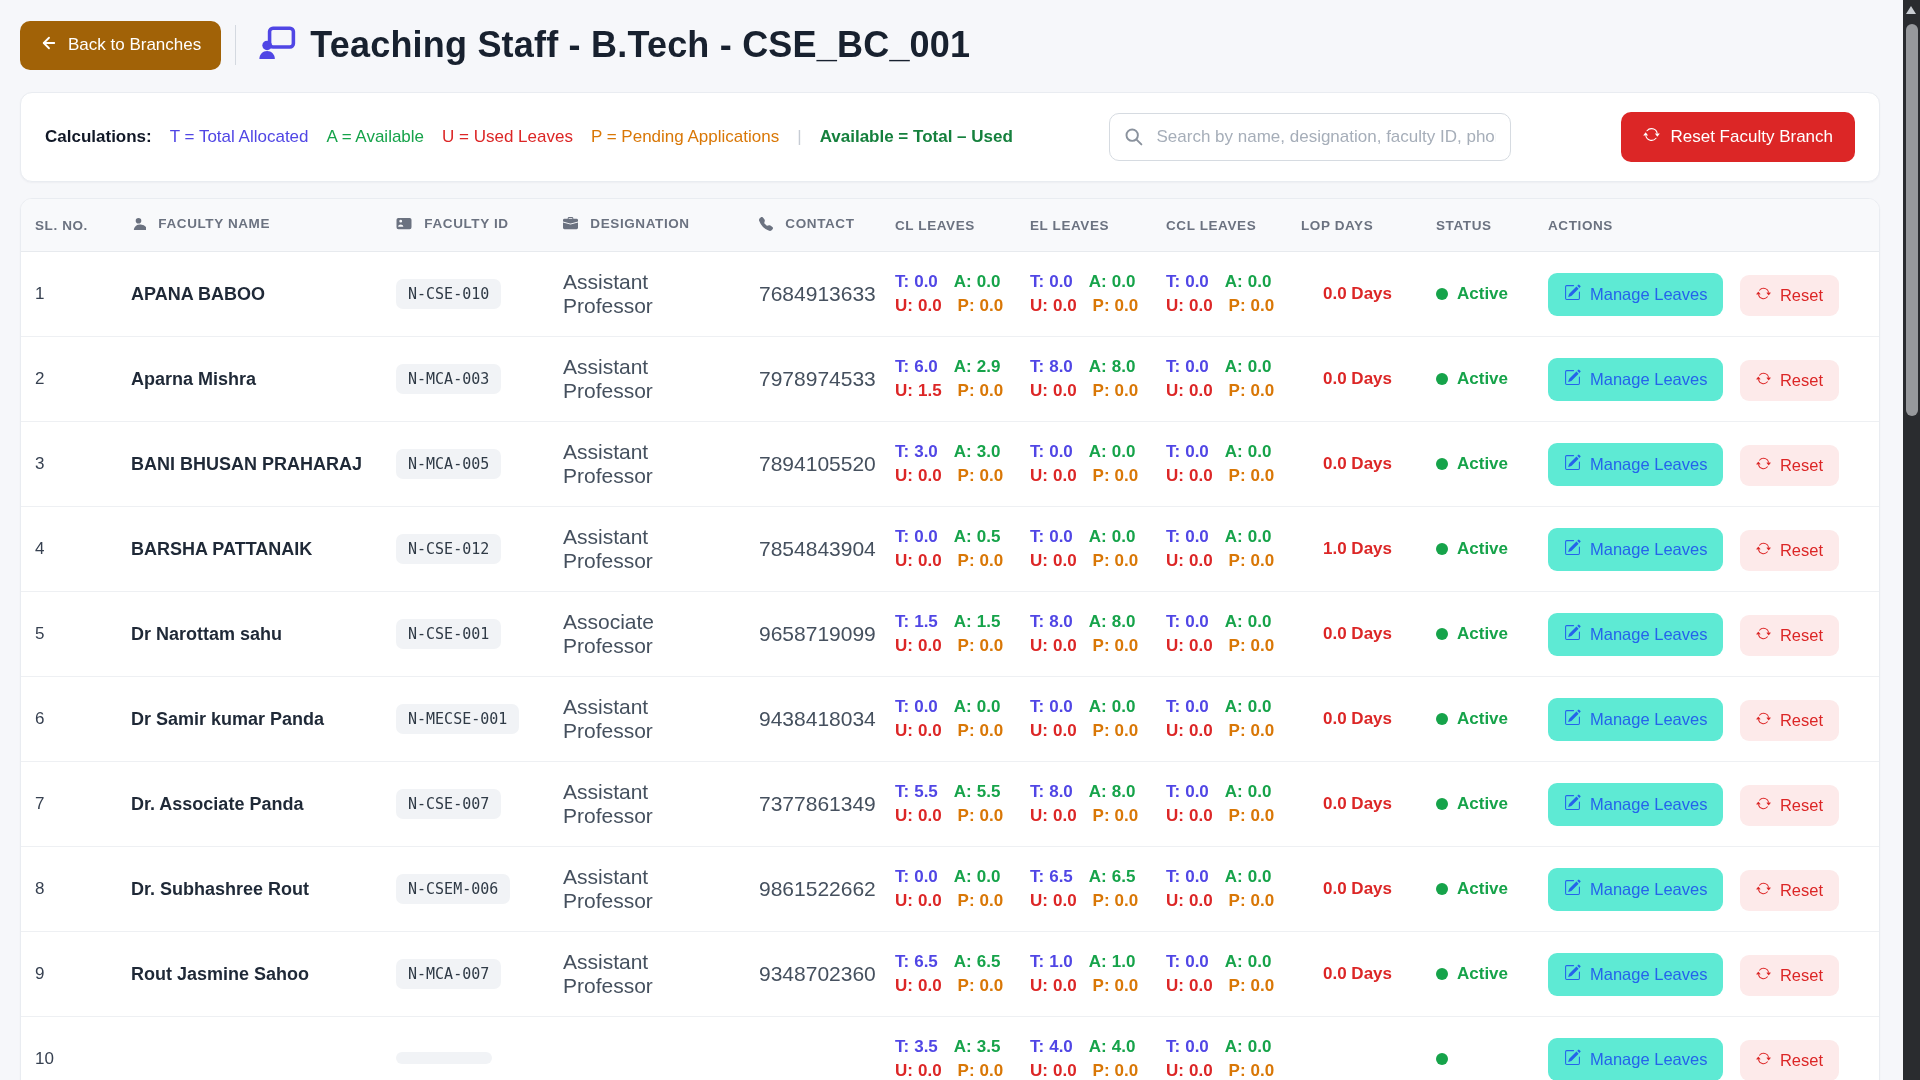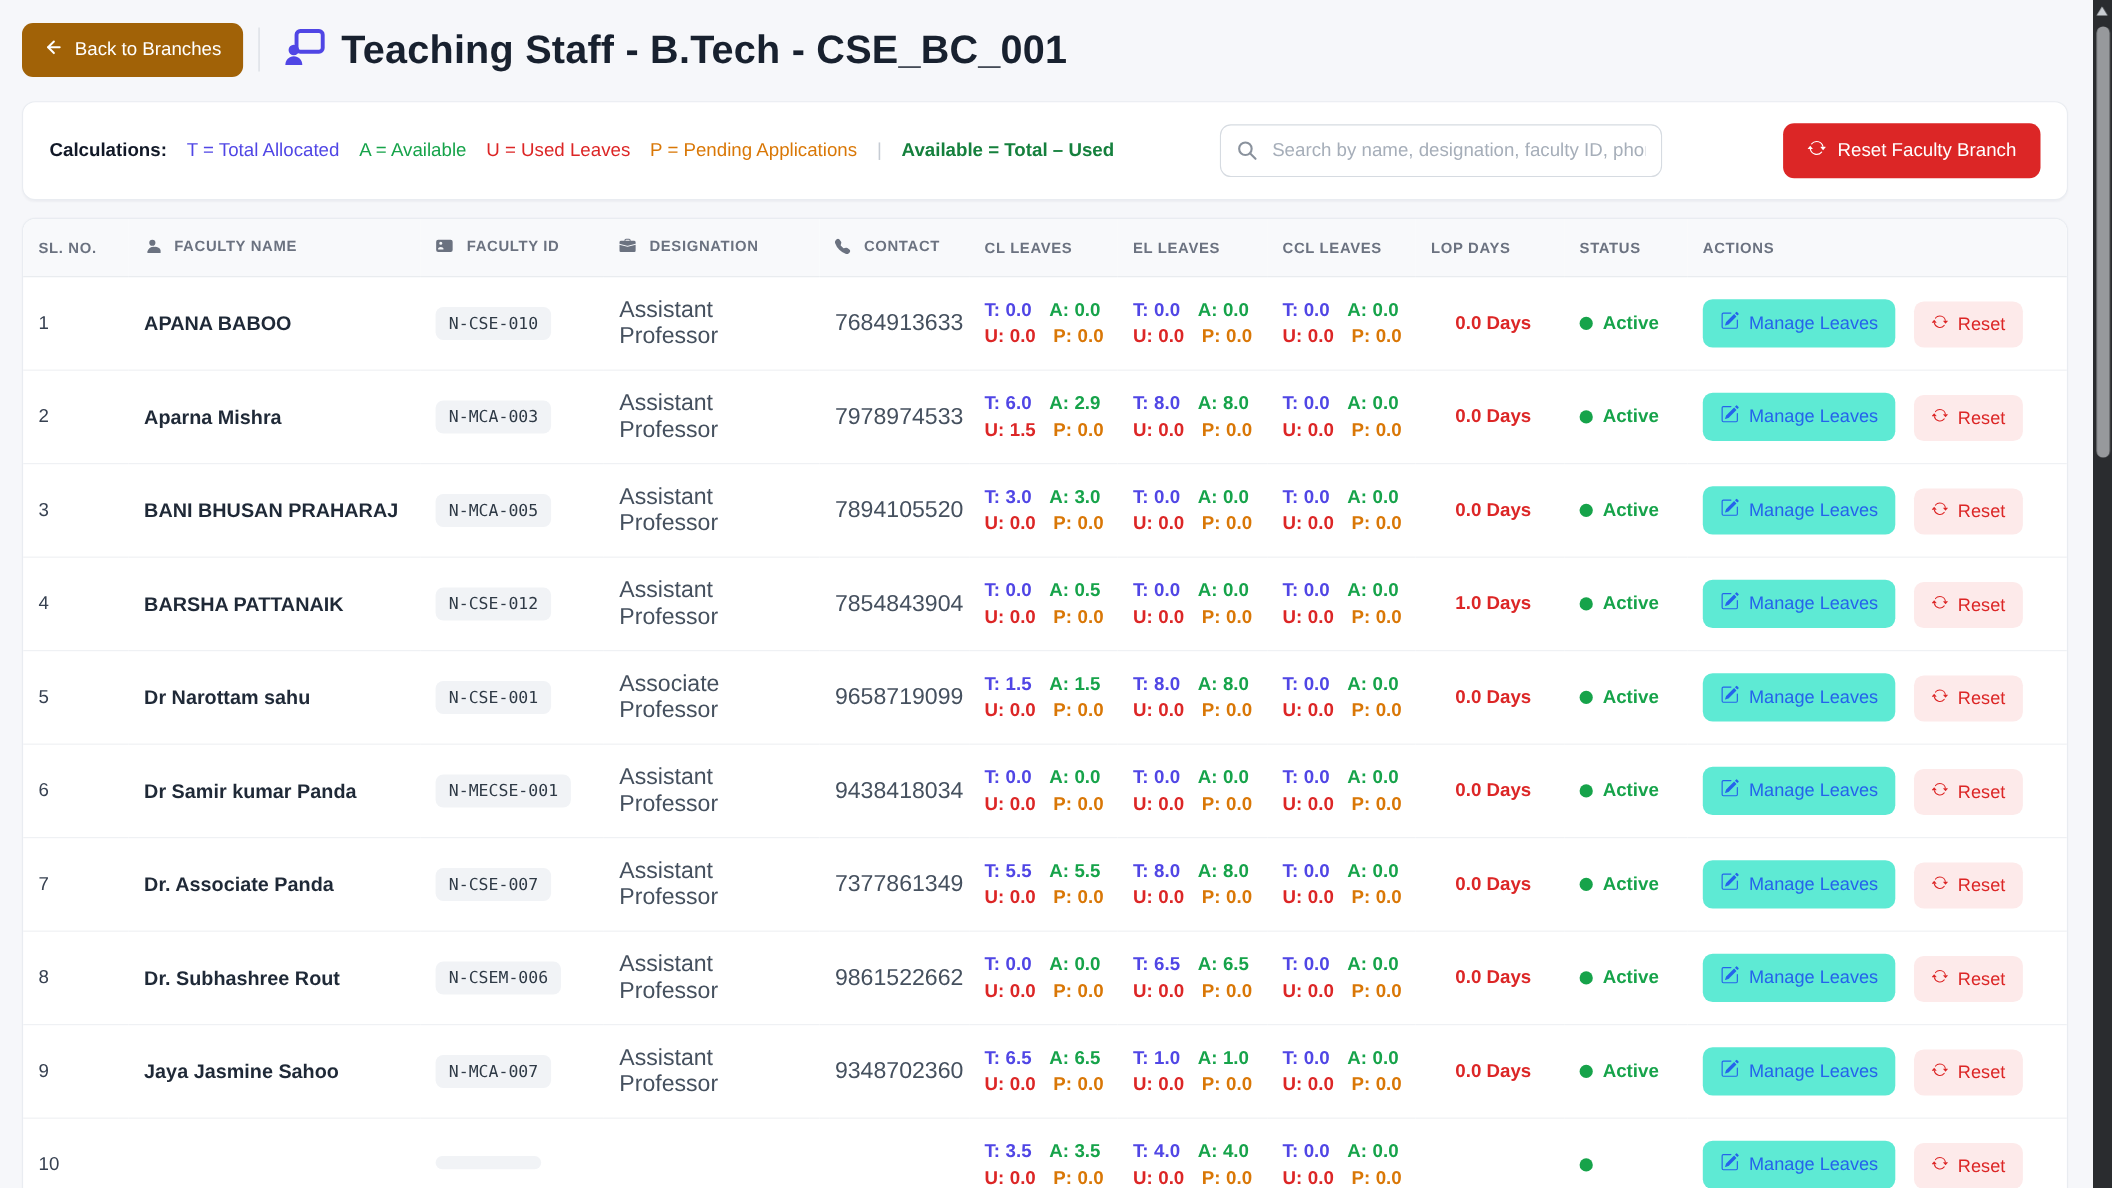--- a/index.html
+++ b/index.html
@@ -960,21 +960,21 @@
                     <path d="M11.534 7h3.932a.25.25 0 0 1 .192.41l-1.966 2.36a.25.25 0 0 1-.384 0l-1.966-2.36a.25.25 0 0 1 .192-.41zm-11 2h3.932a.25.25 0 0 0 .192-.41L2.692 6.23a.25.25 0 0 0-.384 0L.342 8.59A.25.25 0 0 0 .534 9z"></path>
                     <path d="M8 3c-1.552 0-2.94.707-3.857 1.818a.5.5 0 1 1-.771-.636A6.002 6.002 0 0 1 13.917 7H12.9A5.002 5.002 0 0 0 8 3zM3.1 9a5.002 5.002 0 0 0 8.757 2.182.5.5 0 1 1 .771.636A6.002 6.002 0 0 1 2.083 9H3.1z"></path>
                   </svg></span>
         <span>Reset</span>
       </button>
     </td>
   </tr>
 
   <tr>
     <td class="c-sl">9</td>
-    <td class="c-name">Jaya Jasmine Sahoo</td>
+    <td class="c-name">Rout Jasmine Sahoo</td>
     <td><span class="pill">N-MCA-007</span></td>
     <td class="c-desig">Assistant Professor</td>
     <td class="c-contact">9348702360</td>
     <td>
       <div class="lv">
                 <span class="lv-t">
                   <i style="font-style:normal">T:</i>
                   <b style="font-weight:600">6.5</b>
                 </span>
                 <span class="lv-a">

